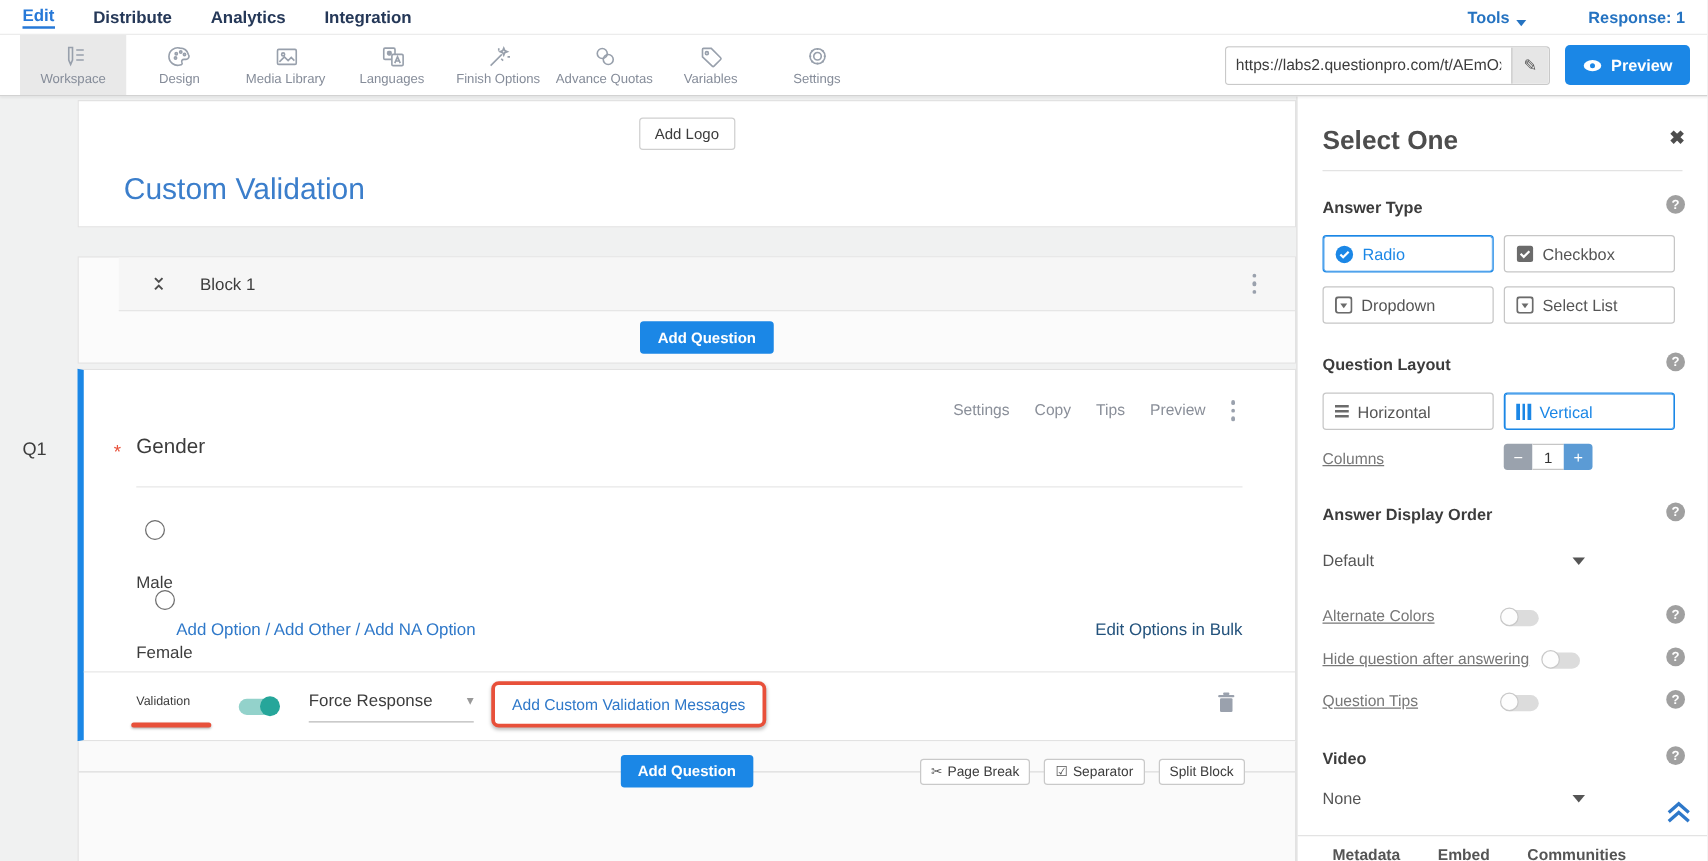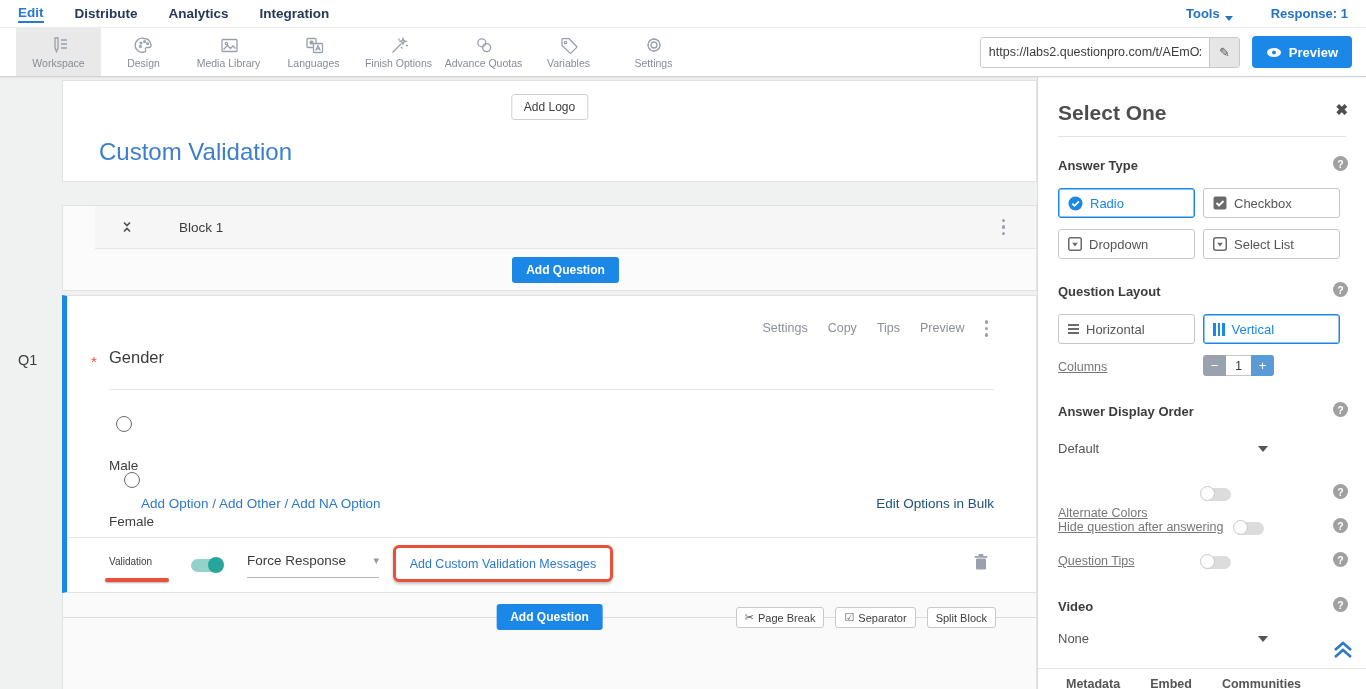--- a/index.html
+++ b/index.html
@@ -5,21 +5,21 @@
   * { margin:0; padding:0; box-sizing:border-box; }
   html,body { width:1366px; height:689px; overflow:hidden; background:#f0f1f1;
               font-family:"Liberation Sans", sans-serif; position:relative; }
 
   
   #topnav { position:absolute; left:0; top:0; width:1366px; height:28px; background:#fff;
             display:flex; align-items:center; padding-left:18px; border-bottom:1px solid #ececec; z-index:5; }
   .nav-item { font-size:13.5px; font-weight:700; color:#253858; margin-right:31px; cursor:pointer; }
   .nav-item.active { color:#2779d8; border-bottom:2px solid #2779d8; padding-bottom:1px; }
   #topnav-right { margin-left:auto; display:flex; align-items:center; gap:38px; padding-right:18px; }
-  .nav-blue { font-size:13px; font-weight:700; color:#2573c1; cursor:pointer; display:flex; align-items:flex-end; gap:5px; }
+  .nav-blue { font-size:13px; font-weight:700; color:#2573c1; cursor:pointer; display:flex; align-items:flex-end; gap:5px;margin-left:12px; }
   .caret-tri { width:0; height:0; border-left:4px solid transparent; border-right:4px solid transparent; border-top:5px solid #2573c1; }
 
   
   #toolbar { position:absolute; left:0; top:28px; width:1366px; height:49px; background:#fff;
              border-bottom:1px solid #d2d2d2; display:flex; align-items:stretch; padding-left:16px;
              box-shadow:0 1px 2px rgba(0,0,0,.06); z-index:4; }
   .tb-item { width:85px; display:flex; flex-direction:column; align-items:center; justify-content:center; gap:2px; cursor:pointer; }
   .tb-item.active { background:#e9e9e9; }
   .tb-item svg { stroke:#98a0ac; fill:none; stroke-width:1.3; }
   .tb-label { font-size:10.5px; color:#858c99; white-space:nowrap; }
@@ -36,21 +36,21 @@
   .card { position:absolute; background:#fff; border:1px solid #e2e2e2;padding-left:32px; }
   #title-card { left:62px; top:80px; width:975px; height:102px; }
   .add-logo { position:absolute; left:50%; transform:translateX(-50%); top:13px; padding:5px 12px;
               border:1px solid #cfcfcf; border-radius:3px; font-size:12px; color:#3c3c3c; background:#fff; cursor:pointer; }
   .survey-title { position:absolute; left:36px; top:57px; font-size:24px; color:#3b7ecb; }
 
   #block-card { left:62px; top:205px; width:975px; height:86px; background:#fbfbfb; }
   .block-header { height:43px; background:#f6f6f6; border-bottom:1px solid #e6e6e6; position:relative;
                   display:flex; align-items:center; }
   .collapse-ic { margin-left:25px; cursor:pointer; display:flex; }
-  .block-title { margin-left:45px; font-size:13.5px; color:#3c3c3c; }
+  .block-title { margin-left:26px; font-size:13.5px; color:#3c3c3c; }
   .dots-v { display:flex; flex-direction:column; gap:3px; cursor:pointer; }
   .dots-v i { width:3.5px; height:3.5px; border-radius:50%; background:#9aa1ad; }
   .block-header .dots-v { position:absolute; right:31px; }
   .block-addq-row { height:42px; display:flex; align-items:center; justify-content:center; }
   .btn-primary { background:#1b87e6; color:#fff; font-size:12px; font-weight:700; padding:6px 14px;
                  border:none; border-radius:3px; cursor:pointer; }
 
   #question-card { left:62px; top:295px; width:975px; height:298px; border-left:5px solid #1b87e6; }
   .q-actions { position:absolute; top:24px; right:48px; display:flex; gap:20px; align-items:center;
                font-size:12.5px; color:#8a8f99; }
@@ -392,21 +392,21 @@
     <span class="step-btn step-plus">+</span>
   </div>
 
   <div class="sb-label" style="top:327px;">Answer Display Order</div>
   <span class="help" style="top:325px;">?</span>
   <div class="sb-select" style="top:364px;">
     <span>Default</span>
     <i class="sel-caret"></i>
   </div>
 
-  <div class="sb-sub" style="top:409px;margin-top:20px;">Alternate Colors</div>
+  <div class="sb-sub" style="top:409px;">Alternate Colors</div>
   <div class="toggle off" style="position:absolute; left:163px; top:411px;">
       <span class="knob"></span>
     </div>
   <span class="help" style="top:407px;">?</span>
 
   <div class="sb-sub" style="top:443px;">Hide question after answering</div>
   <div class="toggle off" style="position:absolute; left:196px; top:445px;">
       <span class="knob"></span>
     </div>
   <span class="help" style="top:441px;">?</span>

